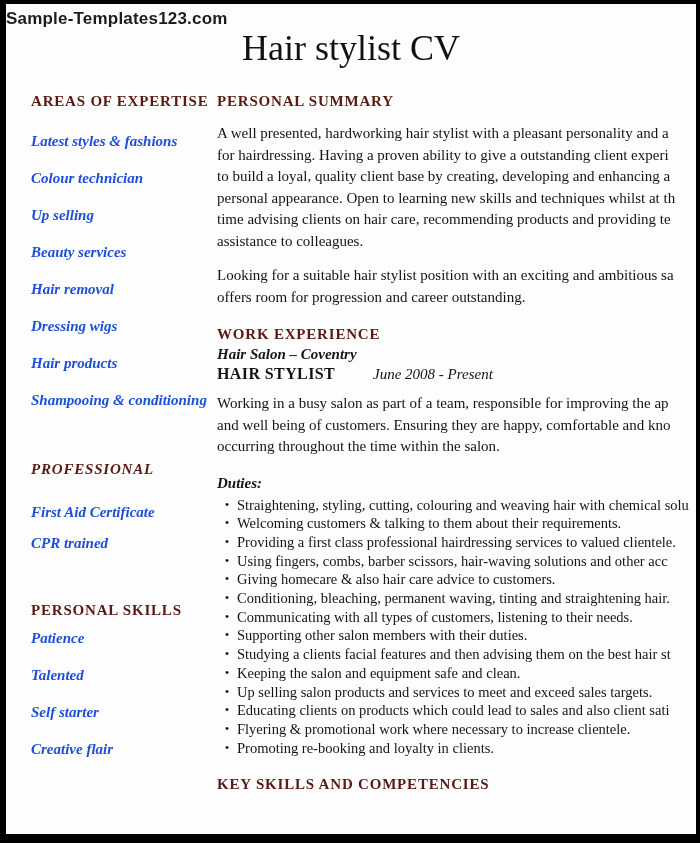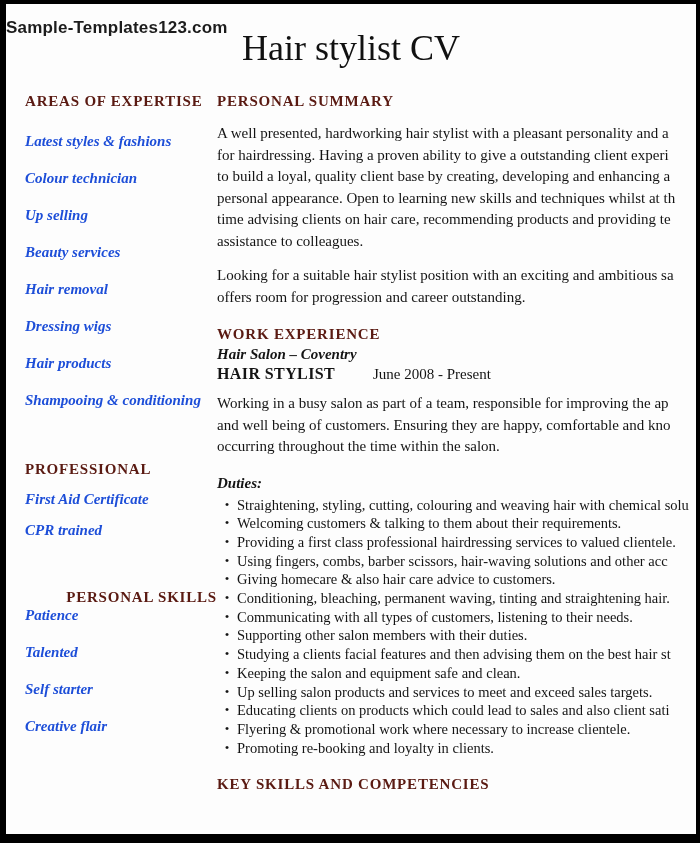--- a/index.html
+++ b/index.html
@@ -1,40 +1,40 @@
 <!DOCTYPE html>
 <html><head>
 <meta charset="utf-8">
 <style>
   html,body{margin:0;padding:0;}
   body{width:700px;height:843px;background:#000;font-family:"Liberation Serif","DejaVu Serif",serif;}
   .frame{position:relative;width:700px;height:843px;background:#000;overflow:hidden;}
   .page{position:absolute;top:4px;left:6px;right:4px;bottom:9px;background:#fdfdfd;overflow:hidden;}
-  .watermark{position:absolute;top:14px;left:0;font-family:"Liberation Sans","DejaVu Sans",sans-serif;
+  .watermark{position:absolute;top:5px;left:0;font-family:"Liberation Sans","DejaVu Sans",sans-serif;
              font-size:17px;font-weight:bold;color:#1c1c1c;letter-spacing:0.2px;}
   h1.title{margin:26px 0 0 0;text-align:center;font-size:36px;font-weight:normal;color:#111;line-height:36px;}
   .columns{display:flex;margin-top:26px;}
-  .sidebar{flex:0 0 211px;padding-left:19px;box-sizing:border-box;}
+  .sidebar{flex:0 0 211px;padding-left:25px;box-sizing:border-box;}
   .maincol{flex:1;min-width:0;}
   .sec-heading{color:#5a1a12;font-weight:bold;font-size:15px;letter-spacing:0.8px;line-height:18px;white-space:nowrap;}
   .sidebar .sec-heading{margin-bottom:22px;}
   .side-item{font-size:15px;font-weight:bold;font-style:italic;color:#1d4ed8;line-height:18px;margin-bottom:19px;white-space:nowrap;}
   .side-sec-2{margin-top:51px;}
-  .side-sec-2 .sec-heading{margin-bottom:12px;}
+  .side-sec-2 .sec-heading{margin-bottom:25px;font-style:italic;}
   .side-sec-2 .side-item{margin-bottom:13px;}
   .side-sec-3{margin-top:49px;}
-  .side-sec-3 .sec-heading{margin-bottom:0;text-align:right;}
+  .side-sec-3 .sec-heading{margin-bottom:10px;}
   .side-sec-3 .side-item{margin-bottom:19px;}
   .para{margin-top:13px;}
   .pline{font-size:15px;line-height:21.5px;color:#141414;white-space:nowrap;overflow:hidden;}
   .we-heading{margin-top:17px;}
   .employer{margin-top:2px;font-size:15px;font-weight:bold;font-style:italic;color:#141414;line-height:18px;white-space:nowrap;}
   .jobrow{display:flex;margin-top:2px;align-items:baseline;gap:8px;}
   .jobtitle{font-size:16px;font-weight:bold;color:#141414;letter-spacing:0.4px;flex:0 0 148px;white-space:nowrap;}
-  .dates{font-size:15px;color:#141414;white-space:nowrap;}
+  .dates{font-size:15px;color:#141414;white-space:nowrap;font-style:italic;}
   .desc{margin-top:10px;}
   .duties-label{margin-top:16px;font-size:15px;font-weight:bold;font-style:italic;color:#141414;line-height:18px;}
   ul.duties{list-style:none;margin:4px 0 0 0;padding:0;}
   ul.duties li{display:flex;font-size:14.5px;line-height:18.7px;color:#141414;white-space:nowrap;overflow:hidden;}
   ul.duties .marker{flex:0 0 20px;text-align:center;font-size:13px;}
   .ks-heading{margin-top:18px;}
 </style>
 </head>
 <body>
 

